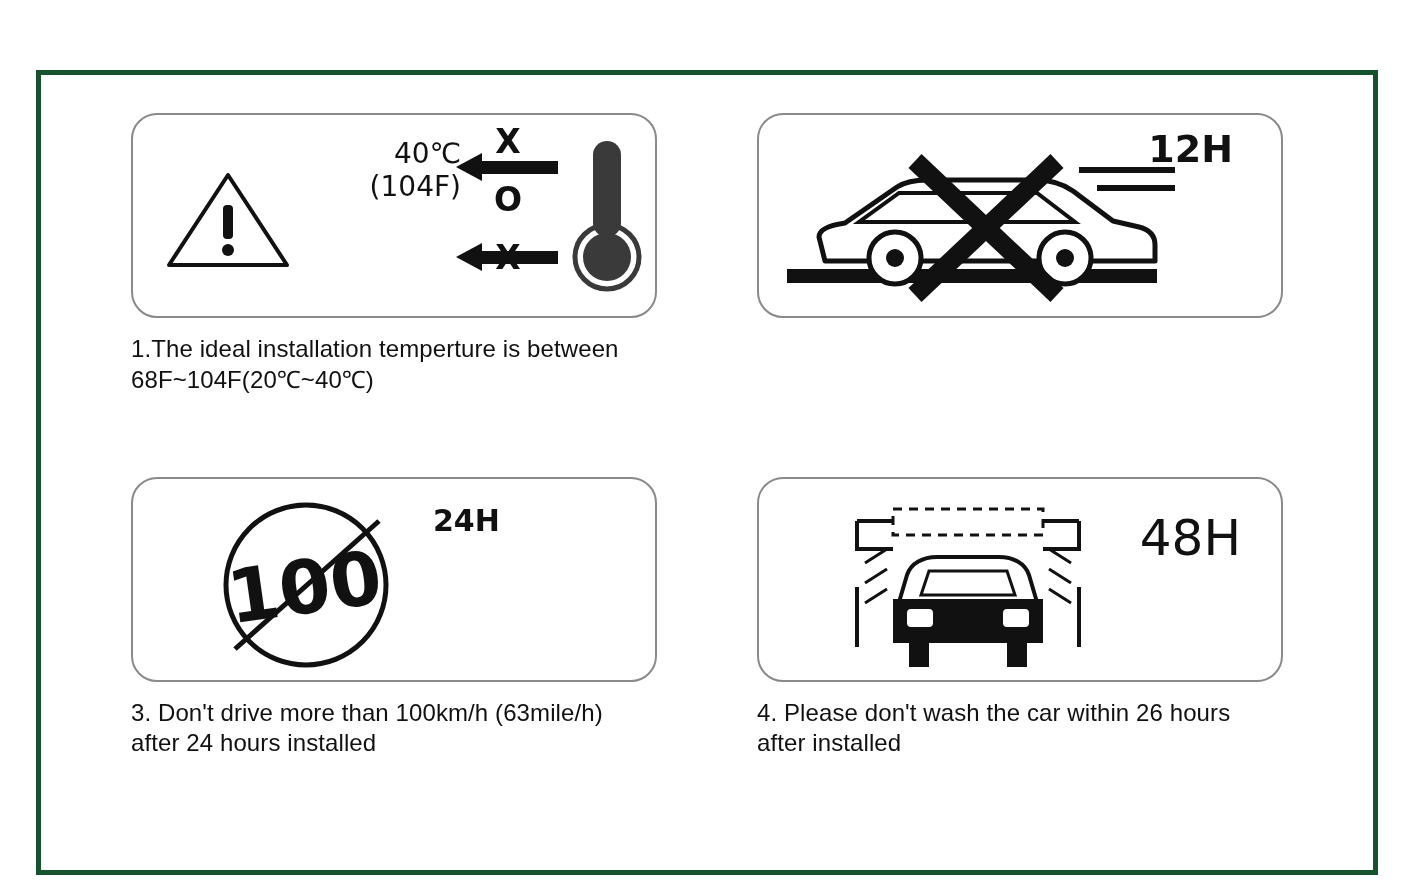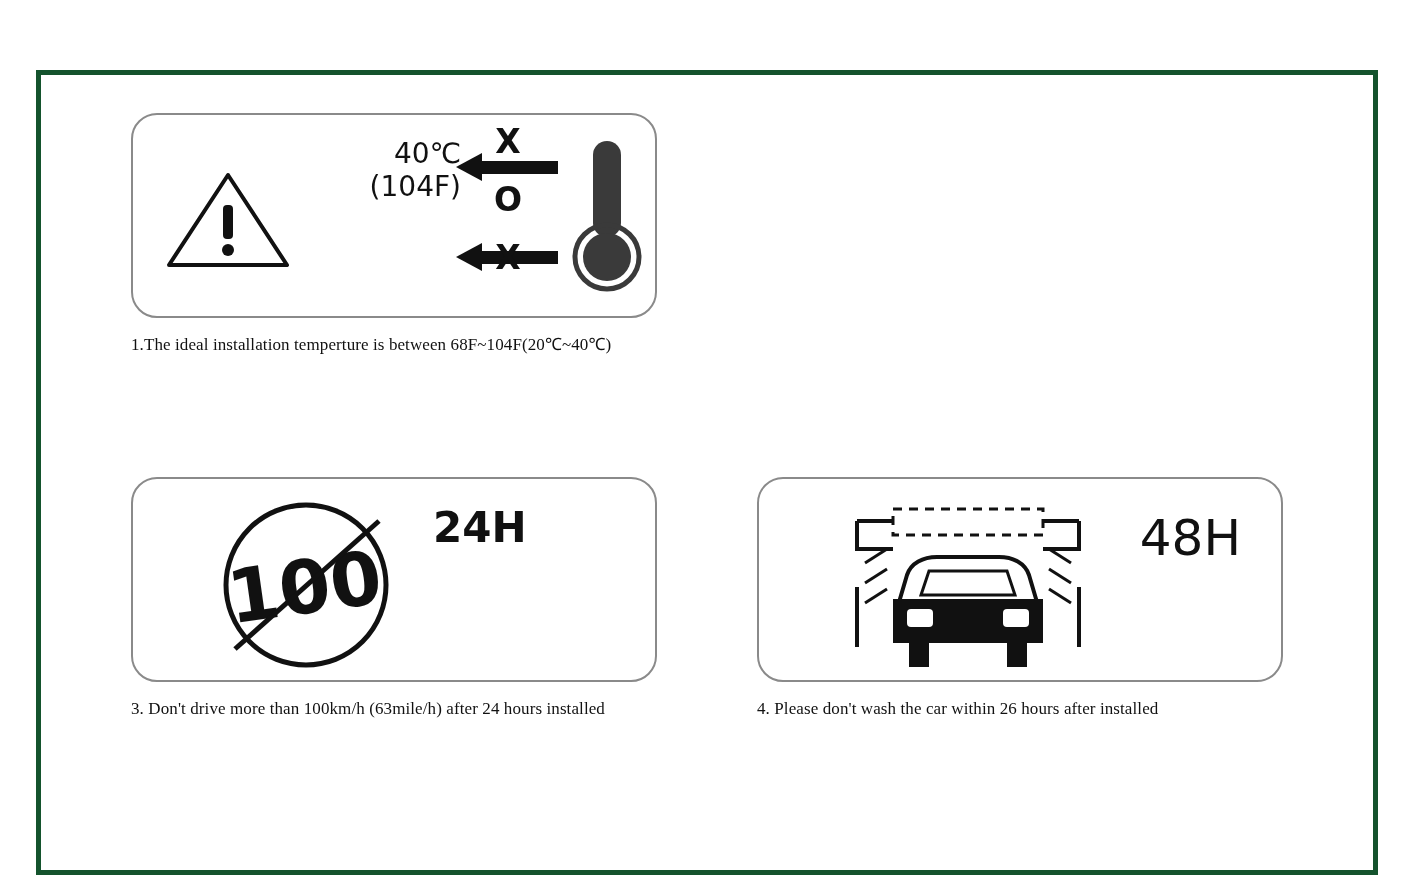--- a/index.html
+++ b/index.html
@@ -69,24 +69,24 @@
     border: 2px solid #8a8a8a;
     border-radius: 26px;
     height: 205px;
     background: #fff;
     box-sizing: border-box;
     overflow: hidden;
   }
 
   .caption {
     margin-top: 16px;
-    font-size: 17px;
+    font-size: 24px;
     line-height: 1.28;
     color: #111;
-    font-family: Liberation Serif, serif;
+    font-family: Liberation Sans, sans-serif;
     white-space: pre-line;
     letter-spacing: 0.1px;
   }
 
   
   .p1-warning {
     position: absolute;
     left: 30px;
     top: 52px;
   }
@@ -137,21 +137,21 @@
     font-weight: bold;
   }
 
   
   .p3-svg { position: absolute; left: 80px; top: 18px; }
   .p3-text {
     position: absolute;
     left: 300px;
     top: 24px;
     font-family: "DejaVu Sans", sans-serif;
-    font-size: 42px;
+    font-size: 30px;
     font-weight: bold;
     line-height: 1.18;
     text-align: center;
   }
 
   
   .p4-svg { position: absolute; left: 62px; top: 12px; }
   .p4-hours {
     position: absolute;
     right: 40px;
@@ -209,20 +209,50 @@
               <circle cx="44" cy="120" r="32" fill="none" stroke="#3a3a3a" stroke-width="5"></circle>
               <circle cx="44" cy="120" r="24" fill="#3a3a3a"></circle>
             </svg>
           </span>
 
         </div>
         <div class="caption">1.The ideal installation temperture is between 68F~104F(20℃~40℃)</div>
       </div>
 
       <div class="cell">
+        <div class="pictogram">
+
+          <span class="p2-svg">
+            <svg width="400" height="175" viewBox="0 0 400 175">
+
+              <rect x="0" y="136" width="370" height="14" fill="#111"></rect>
+
+              <path d="M38 128 L32 104 C32 96 44 92 58 90 L110 54 C118 49 128 47 140 47
+                       L250 47 C264 47 276 51 286 58 L326 88 L352 94
+                       C364 97 368 104 368 112 L368 128 Z" fill="#fff" stroke="#111" stroke-width="5" stroke-linejoin="round"></path>
+              <path d="M112 60 L250 60 L288 89 L72 89 Z" fill="#fff" stroke="#111" stroke-width="4"></path>
+
+              <circle cx="108" cy="125" r="26" fill="#fff" stroke="#111" stroke-width="5"></circle>
+              <circle cx="108" cy="125" r="9" fill="#111"></circle>
+              <circle cx="278" cy="125" r="26" fill="#fff" stroke="#111" stroke-width="5"></circle>
+              <circle cx="278" cy="125" r="9" fill="#111"></circle>
+
+              <rect x="292" y="34" width="96" height="6" fill="#111"></rect>
+              <rect x="310" y="52" width="78" height="6" fill="#111"></rect>
+
+              <g stroke="#111" stroke-width="19" stroke-linecap="butt">
+                <line x1="128" y1="28" x2="270" y2="162"></line>
+                <line x1="270" y1="28" x2="128" y2="162"></line>
+              </g>
+            </svg>
+          </span>
+
+          <div class="p2-hours">12H</div>
+
+        </div>
       </div>
 
       <div class="cell">
         <div class="pictogram">
 
           <span class="p3-svg">
             <svg width="190" height="175" viewBox="0 0 190 175">
               <circle cx="93" cy="88" r="80" fill="#fff" stroke="#111" stroke-width="5"></circle>
               <text x="93" y="116" text-anchor="middle" font-family="DejaVu Sans, sans-serif" font-size="74" font-weight="bold" fill="#111" transform="rotate(-8 93 100)">100</text>
               <line x1="22" y1="152" x2="166" y2="24" stroke="#111" stroke-width="5"></line>

